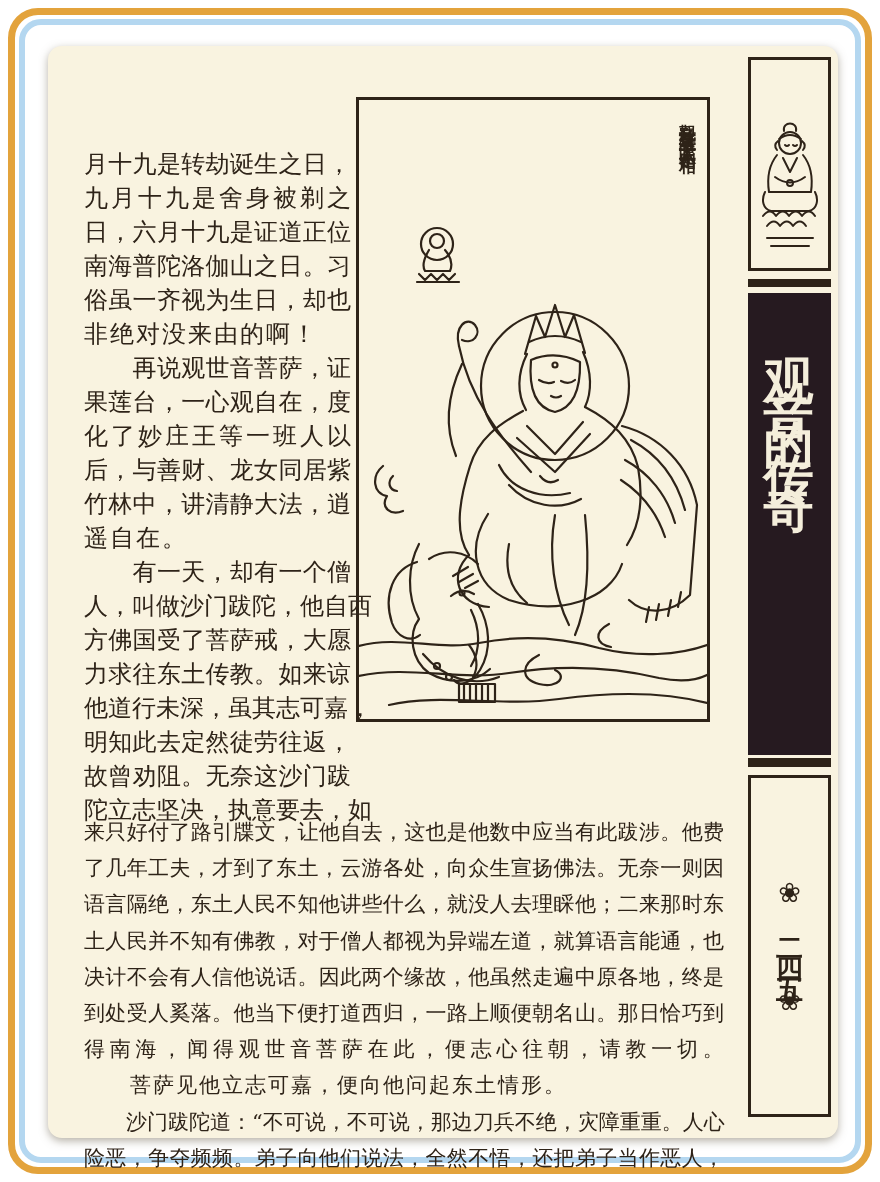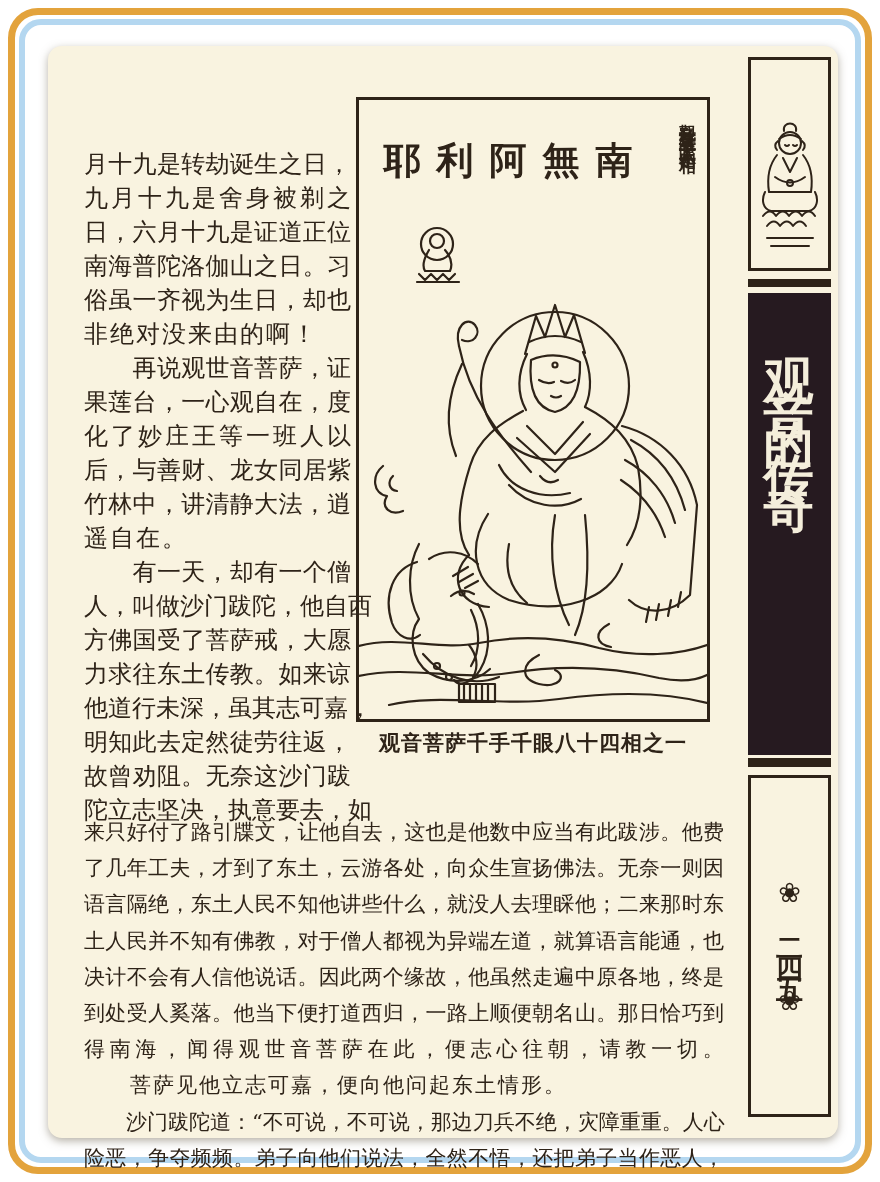--- a/index.html
+++ b/index.html
@@ -88,21 +88,20 @@
       <div class="tline" style="justify-content: space-between;"><span>人</span><span>，</span><span>叫</span><span>做</span><span>沙</span><span>门</span><span>跋</span><span>陀</span><span>，</span><span>他</span><span>自</span><span>西</span></div>
       <div class="tline" style="justify-content: space-between;"><span>方</span><span>佛</span><span>国</span><span>受</span><span>了</span><span>菩</span><span>萨</span><span>戒</span><span>，</span><span>大</span><span>愿</span></div>
       <div class="tline" style="justify-content: space-between;"><span>力</span><span>求</span><span>往</span><span>东</span><span>土</span><span>传</span><span>教</span><span>。</span><span>如</span><span>来</span><span>谅</span></div>
       <div class="tline" style="justify-content: space-between;"><span>他</span><span>道</span><span>行</span><span>未</span><span>深</span><span>，</span><span>虽</span><span>其</span><span>志</span><span>可</span><span>嘉</span><span>，</span></div>
       <div class="tline" style="justify-content: space-between;"><span>明</span><span>知</span><span>此</span><span>去</span><span>定</span><span>然</span><span>徒</span><span>劳</span><span>往</span><span>返</span><span>，</span></div>
       <div class="tline" style="justify-content: space-between;"><span>故</span><span>曾</span><span>劝</span><span>阻</span><span>。</span><span>无</span><span>奈</span><span>这</span><span>沙</span><span>门</span><span>跋</span></div>
       <div class="tline" style="justify-content: space-between;"><span>陀</span><span>立</span><span>志</span><span>坚</span><span>决</span><span>，</span><span>执</span><span>意</span><span>要</span><span>去</span><span>，</span><span>如</span></div>
     </div>
 
   <div class="frame">
-    <div class="frame-title">耶利阿無南</div>
     <div class="frame-side">觀音菩薩千手千眼八十四相</div>
 
     <svg class="frame-art" width="348" height="505" viewBox="0 0 348 505">
 
       <circle cx="196" cy="172" r="74"></circle>
 
       <circle cx="78" cy="30" r="16"></circle>
       <circle cx="78" cy="27" r="7"></circle>
       <path d="M70 36 C64 46 63 52 66 57 L91 57 C94 50 92 43 86 36"></path>
       <path d="M60 60 l6 6 l6 -6 l6 6 l6 -6 l6 6 l6 -6 M58 68 h42"></path>
@@ -165,21 +164,20 @@
       <path d="M105 470 v18 M111 470 v18 M117 470 v18 M123 470 v18 M129 470 v18"></path>
 
       <path d="M0 432 C40 421 80 437 120 429 C160 421 200 423 240 434 C280 444 320 441 348 431"></path>
       <path d="M0 462 C50 451 100 467 150 459 C200 451 250 452 300 464 C320 468 336 467 348 461"></path>
       <path d="M30 491 C80 479 140 493 200 485 C260 477 310 479 348 489"></path>
       <path d="M180 441 C162 450 161 465 180 470 C199 475 209 462 196 456"></path>
       <path d="M250 410 C235 418 236 430 252 433"></path>
     </svg>
   </div>
 
-  <div class="caption">观音菩萨千手千眼八十四相之一</div>
 
   <div class="tcol full-col">
       <div class="tline" style="justify-content: space-between;"><span>来</span><span>只</span><span>好</span><span>付</span><span>了</span><span>路</span><span>引</span><span>牒</span><span>文</span><span>，</span><span>让</span><span>他</span><span>自</span><span>去</span><span>，</span><span>这</span><span>也</span><span>是</span><span>他</span><span>数</span><span>中</span><span>应</span><span>当</span><span>有</span><span>此</span><span>跋</span><span>涉</span><span>。</span><span>他</span><span>费</span></div>
       <div class="tline" style="justify-content: space-between;"><span>了</span><span>几</span><span>年</span><span>工</span><span>夫</span><span>，</span><span>才</span><span>到</span><span>了</span><span>东</span><span>土</span><span>，</span><span>云</span><span>游</span><span>各</span><span>处</span><span>，</span><span>向</span><span>众</span><span>生</span><span>宣</span><span>扬</span><span>佛</span><span>法</span><span>。</span><span>无</span><span>奈</span><span>一</span><span>则</span><span>因</span></div>
       <div class="tline" style="justify-content: space-between;"><span>语</span><span>言</span><span>隔</span><span>绝</span><span>，</span><span>东</span><span>土</span><span>人</span><span>民</span><span>不</span><span>知</span><span>他</span><span>讲</span><span>些</span><span>什</span><span>么</span><span>，</span><span>就</span><span>没</span><span>人</span><span>去</span><span>理</span><span>睬</span><span>他</span><span>；</span><span>二</span><span>来</span><span>那</span><span>时</span><span>东</span></div>
       <div class="tline" style="justify-content: space-between;"><span>土</span><span>人</span><span>民</span><span>并</span><span>不</span><span>知</span><span>有</span><span>佛</span><span>教</span><span>，</span><span>对</span><span>于</span><span>僧</span><span>人</span><span>都</span><span>视</span><span>为</span><span>异</span><span>端</span><span>左</span><span>道</span><span>，</span><span>就</span><span>算</span><span>语</span><span>言</span><span>能</span><span>通</span><span>，</span><span>也</span></div>
       <div class="tline" style="justify-content: space-between;"><span>决</span><span>计</span><span>不</span><span>会</span><span>有</span><span>人</span><span>信</span><span>他</span><span>说</span><span>话</span><span>。</span><span>因</span><span>此</span><span>两</span><span>个</span><span>缘</span><span>故</span><span>，</span><span>他</span><span>虽</span><span>然</span><span>走</span><span>遍</span><span>中</span><span>原</span><span>各</span><span>地</span><span>，</span><span>终</span><span>是</span></div>
       <div class="tline" style="justify-content: space-between;"><span>到</span><span>处</span><span>受</span><span>人</span><span>奚</span><span>落</span><span>。</span><span>他</span><span>当</span><span>下</span><span>便</span><span>打</span><span>道</span><span>西</span><span>归</span><span>，</span><span>一</span><span>路</span><span>上</span><span>顺</span><span>便</span><span>朝</span><span>名</span><span>山</span><span>。</span><span>那</span><span>日</span><span>恰</span><span>巧</span><span>到</span></div>
       <div class="tline" style="justify-content: space-between;"><span>得</span><span>南</span><span>海</span><span>，</span><span>闻</span><span>得</span><span>观</span><span>世</span><span>音</span><span>菩</span><span>萨</span><span>在</span><span>此</span><span>，</span><span>便</span><span>志</span><span>心</span><span>往</span><span>朝</span><span>，</span><span>请</span><span>教</span><span>一</span><span>切</span><span>。</span></div>
       <div class="tline" style="justify-content: flex-start; gap: 2px;"><span style="width: 1em; flex: 0 0 auto;">　</span><span style="width: 1em; flex: 0 0 auto;">　</span><span>菩</span><span>萨</span><span>见</span><span>他</span><span>立</span><span>志</span><span>可</span><span>嘉</span><span>，</span><span>便</span><span>向</span><span>他</span><span>问</span><span>起</span><span>东</span><span>土</span><span>情</span><span>形</span><span>。</span></div>

